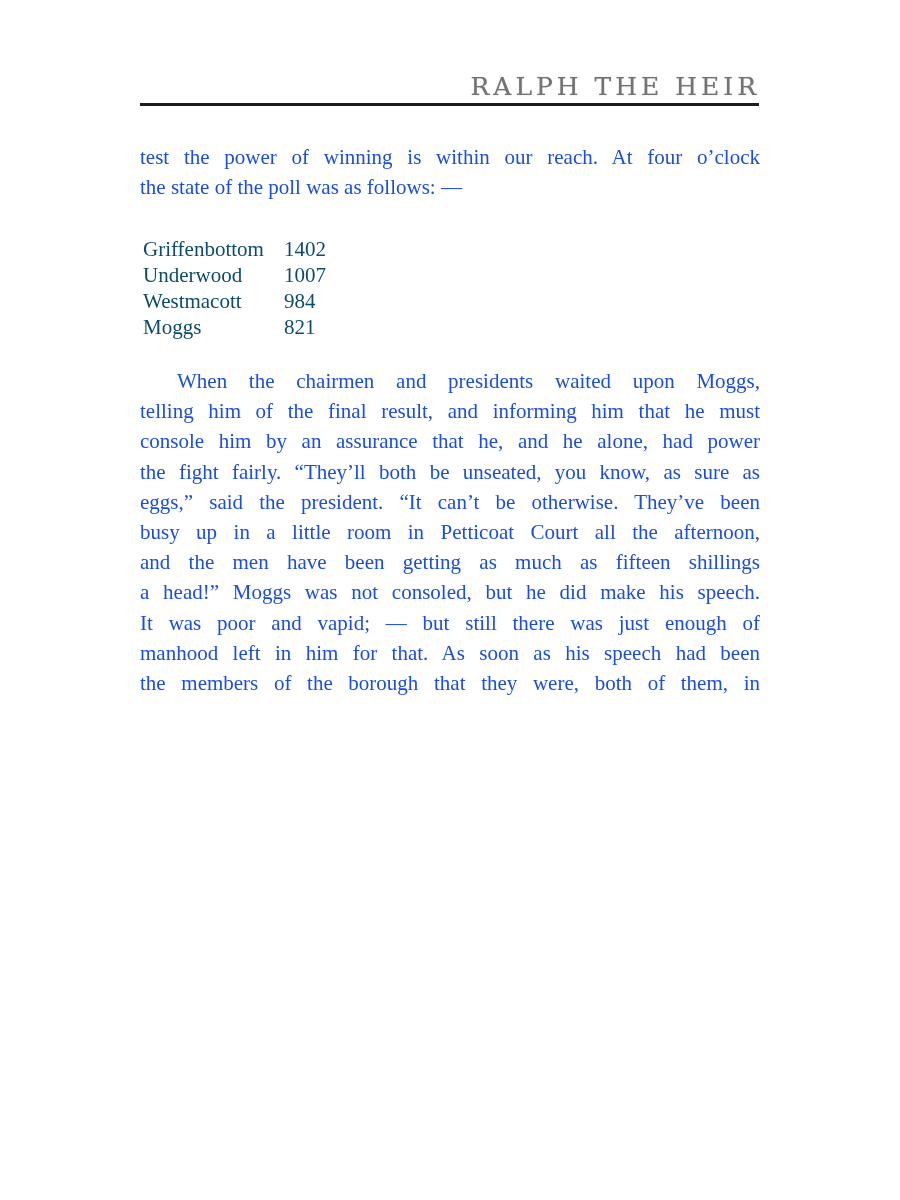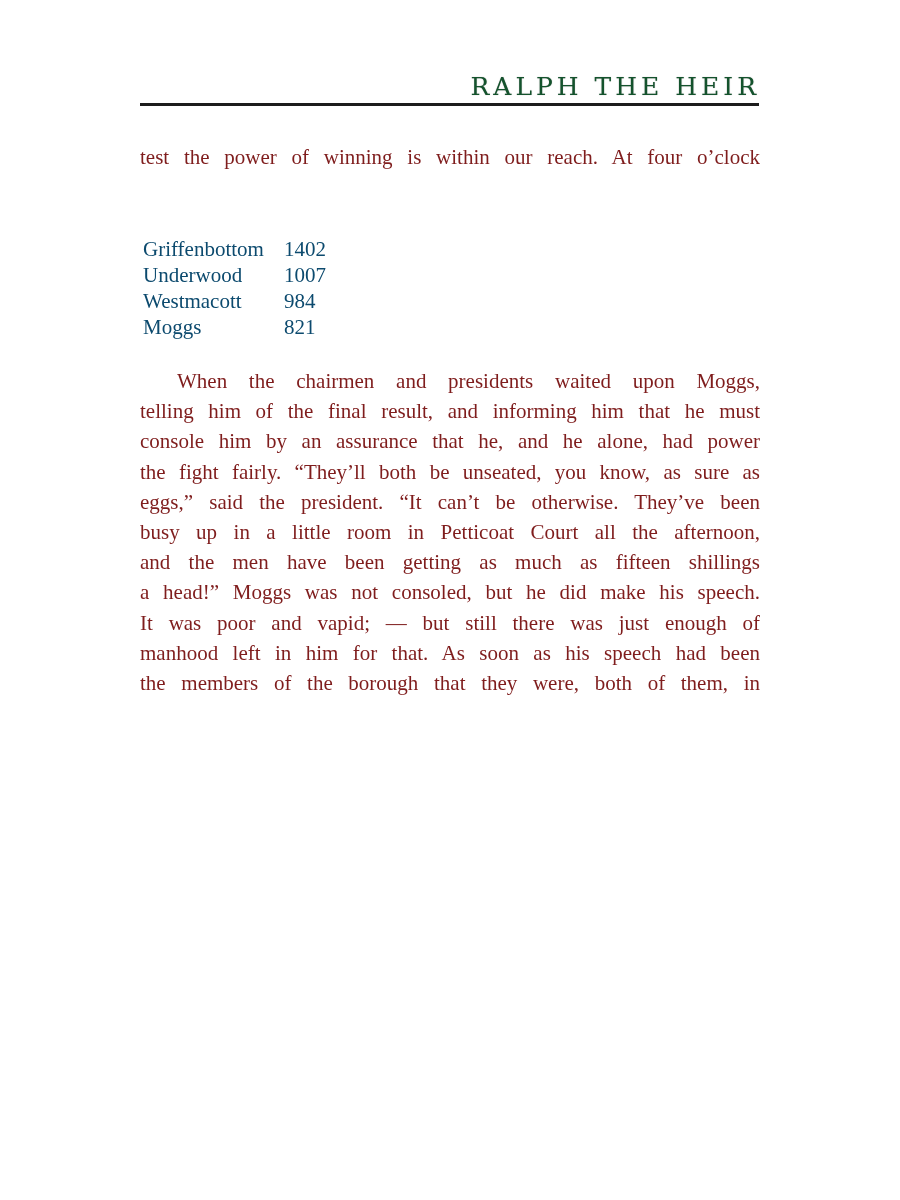--- a/index.html
+++ b/index.html
@@ -17,38 +17,38 @@
   }
   .running-head {
     position: absolute;
     left: 140px;
     top: 72px;
     width: 620px;
     text-align: right;
     font-family: "DejaVu Serif", serif;
     font-size: 25px;
     letter-spacing: 4px;
-    color: #14532d;
+    color: #737373;
     text-shadow: 0 0 1px rgba(60,60,60,0.45);
   }
   .header-rule {
     position: absolute;
     left: 140px;
     top: 103px;
     width: 619px;
     height: 3px;
     background: #1d1d1d;
   }
   .para {
     position: absolute;
     left: 140px;
     width: 620px;
     font-size: 21px;
     line-height: 30px;
-    color: #7f1d1d;
+    color: #1d4ed8;
   }
   .para1 { top: 142px; }
   .para2 { top: 366px; line-height: 30.2px; }
   .tline {
     text-align: justify;
     text-align-last: justify;
   }
   .tline.endline {
     text-align: left;
     text-align-last: left;
@@ -72,20 +72,21 @@
 <body>
 
 <div class="page">
 
   <div class="running-head">RALPH THE HEIR</div>
 
   <div class="header-rule"></div>
 
   <div class="para para1">
     <div class="tline">test the power of winning is within our reach. At four o’clock</div>
+    <div class="tline endline">the state of the poll was as follows: —</div>
   </div>
 
   <div class="poll">
     <div class="poll-row">
       <span class="poll-name">Griffenbottom</span>
       <span class="poll-value">1402</span>
     </div>
     <div class="poll-row">
       <span class="poll-name">Underwood</span>
       <span class="poll-value">1007</span>

